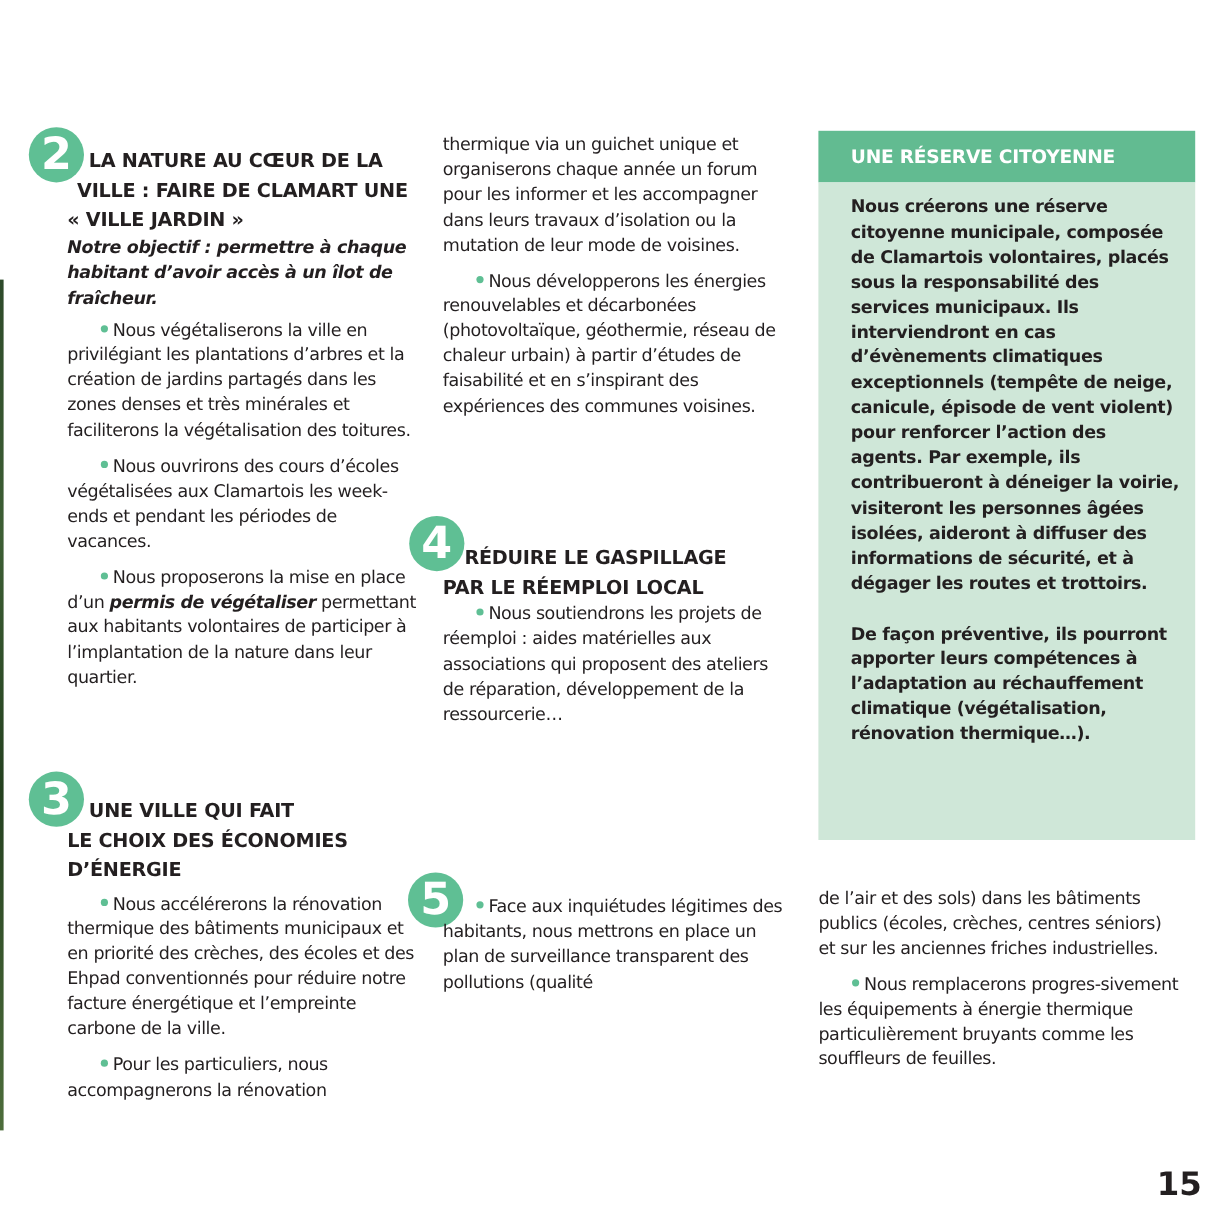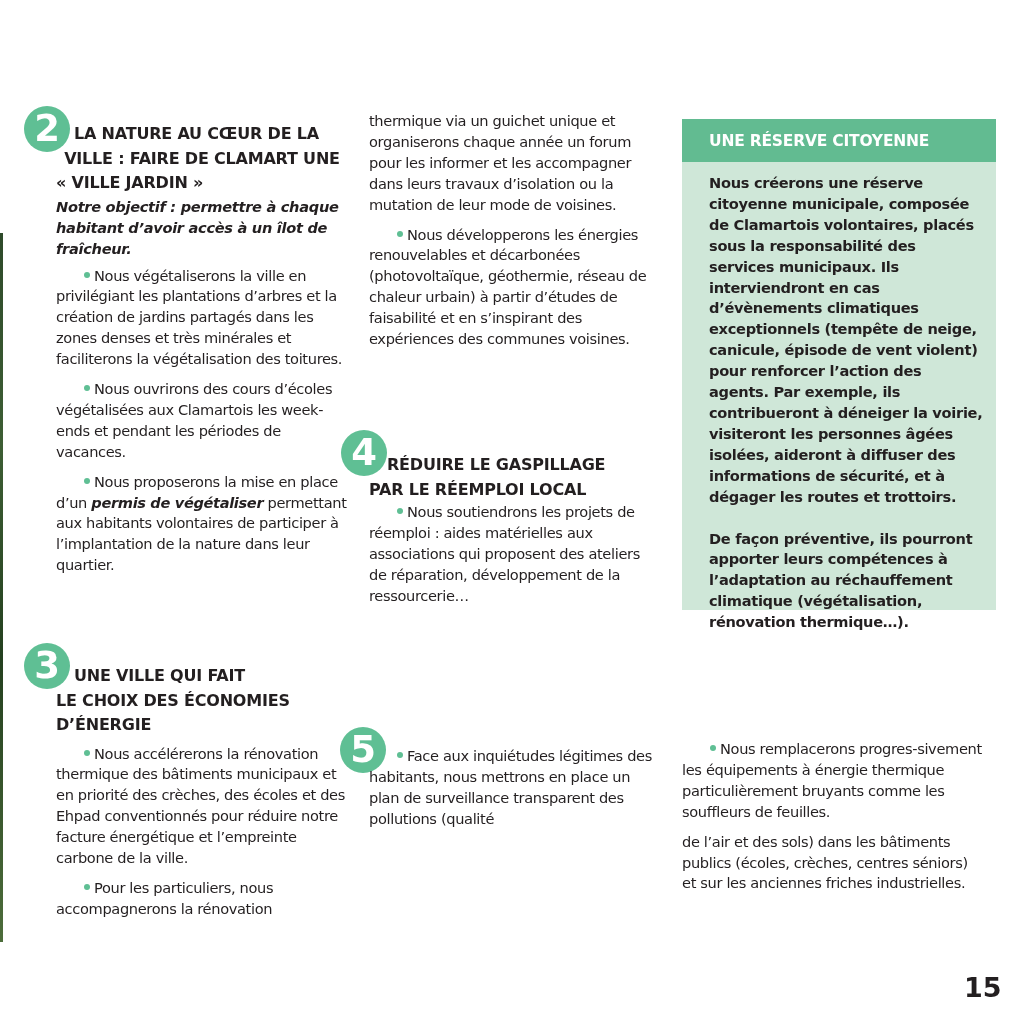--- a/index.html
+++ b/index.html
@@ -11,23 +11,23 @@
            color:#ffffff; font-family:"DejaVu Sans", sans-serif; font-weight:bold; font-size:37px;
            line-height:46px; text-align:center; }
   .col { position:absolute; font-size:14.6px; line-height:20.9px; letter-spacing:-0.35px; }
   .h { font-weight:bold; font-size:16px; line-height:24.5px; letter-spacing:-0.2px; text-transform:uppercase; margin:0; }
   .h .first { padding-left:18px; }
   .obj { font-weight:bold; font-style:italic; font-size:14.6px; line-height:21px; margin:0 0 7px 0; letter-spacing:-0.3px; }
   p { margin:0 0 9px 0; }
   .ind { display:inline-block; width:28px; }
   .dot { display:inline-block; width:6px; height:6px; border-radius:50%; margin-right:4px; vertical-align:3px; }
   .bi { font-weight:bold; font-style:italic; }
-  .box { position:absolute; left:682px; top:119px; width:314px; height:591px; }
+  .box { position:absolute; left:682px; top:109px; width:314px; height:591px; }
   .box-head { height:43px; color:#fff; font-weight:bold; font-size:15.5px; line-height:45px; padding-left:27px; letter-spacing:-0.2px; }
-  .box-body { height:448px; padding:11px 12px 0 27px; box-sizing:border-box; font-weight:bold; font-size:14.6px; line-height:20.9px; letter-spacing:-0.3px; color:#231f20; }
+  .box-body { height:548px; padding:11px 12px 0 27px; box-sizing:border-box; font-weight:bold; font-size:14.6px; line-height:20.9px; letter-spacing:-0.3px; color:#231f20; }
   .box-body p { margin:0 0 21px 0; }
   .page-num { position:absolute; left:964px; top:972px; font-weight:bold; font-size:27px; }
 </style>
 </head>
 <body>
 
 <div class="photo-strip"></div>
 
 <div class="badge" style="left:24px;top:106px;background:#5fbf94;">2</div>
 <div class="badge" style="left:24px;top:643px;background:#5fbf94;">3</div>
@@ -79,17 +79,17 @@
 
 <div class="box">
   <div class="box-head" style="background:#62bb91;">UNE RÉSERVE CITOYENNE</div>
   <div class="box-body" style="background:#cfe7d8;">
     <p>Nous créerons une réserve citoyenne municipale, composée de Clamartois volontaires, placés sous la responsabilité des services municipaux. Ils interviendront en cas d’évènements climatiques exceptionnels (tempête de neige, canicule, épisode de vent violent) pour renforcer l’action des agents. Par exemple, ils contribueront à déneiger la voirie, visiteront les personnes âgées isolées, aideront à diffuser des informations de sécurité, et à dégager les routes et trottoirs.</p>
     <p>De façon préventive, ils pourront apporter leurs compétences à l’adaptation au réchauffement climatique (végétalisation, rénovation thermique…).</p>
   </div>
 </div>
 
 <div class="col" style="left:682px;top:739px;width:300px;">
+  <p>de l’air et des sols) dans les bâtiments publics (écoles, crèches, centres séniors) et sur les anciennes friches industrielles.</p>
   <p><span class="ind"></span><span class="dot" style="background:#5fbf94;"></span><span>Nous remplacerons progres-sivement les équipements à énergie thermique particulièrement bruyants comme les souffleurs de feuilles.</span></p>
-  <p>de l’air et des sols) dans les bâtiments publics (écoles, crèches, centres séniors) et sur les anciennes friches industrielles.</p>
 </div>
 
 <div class="page-num">15</div>
 
 </body></html>

